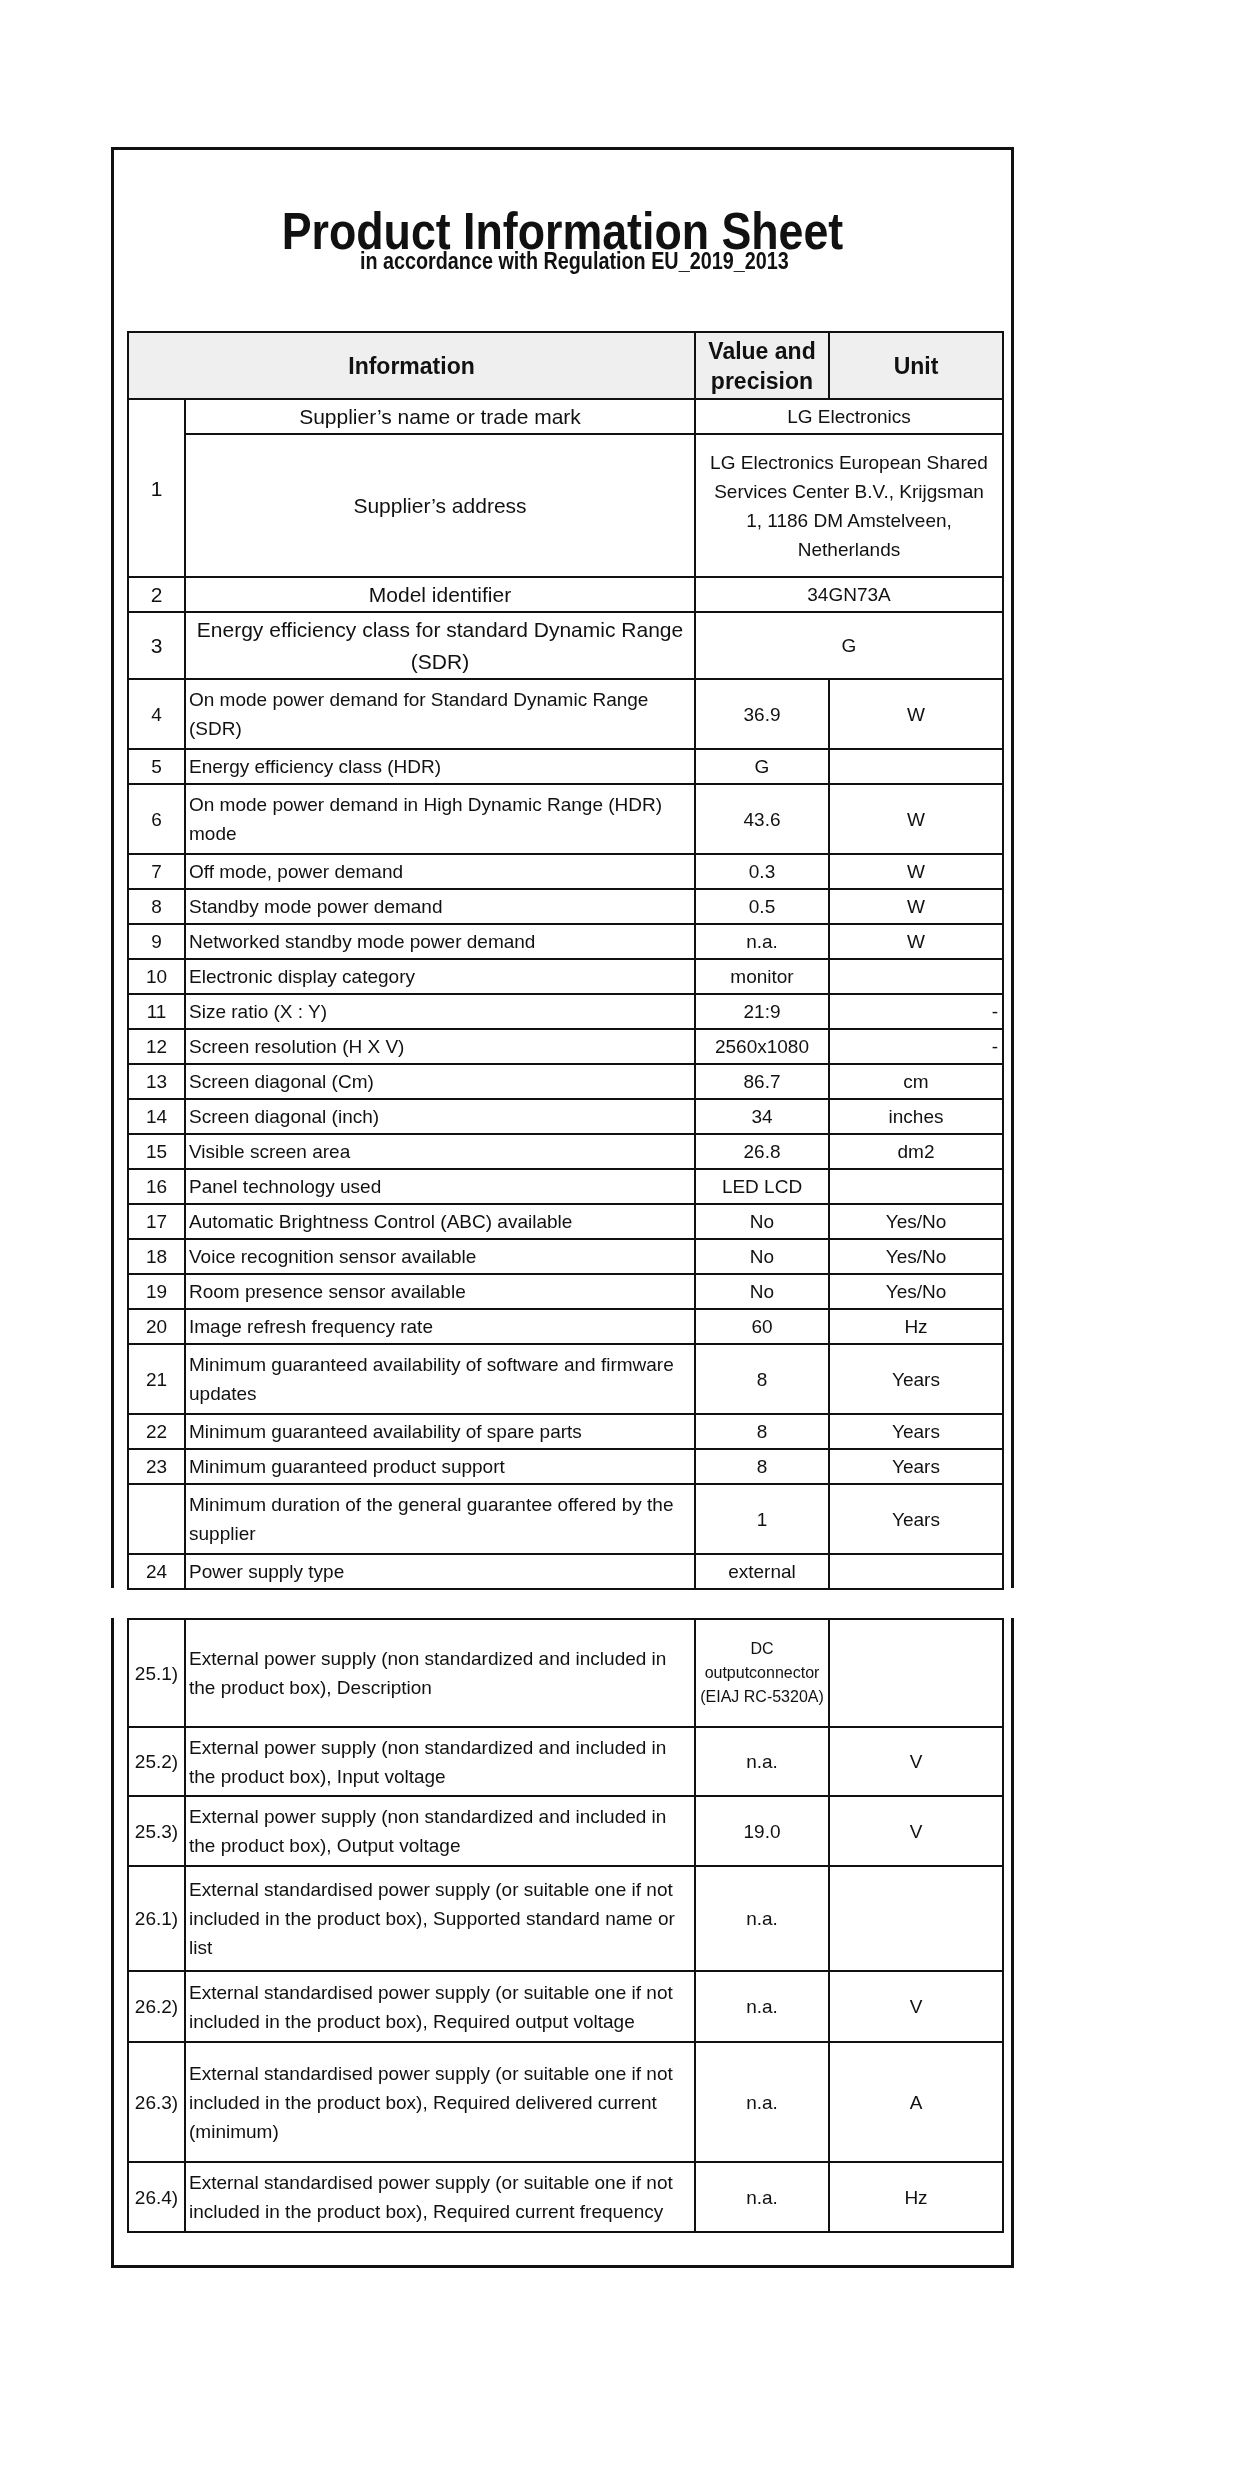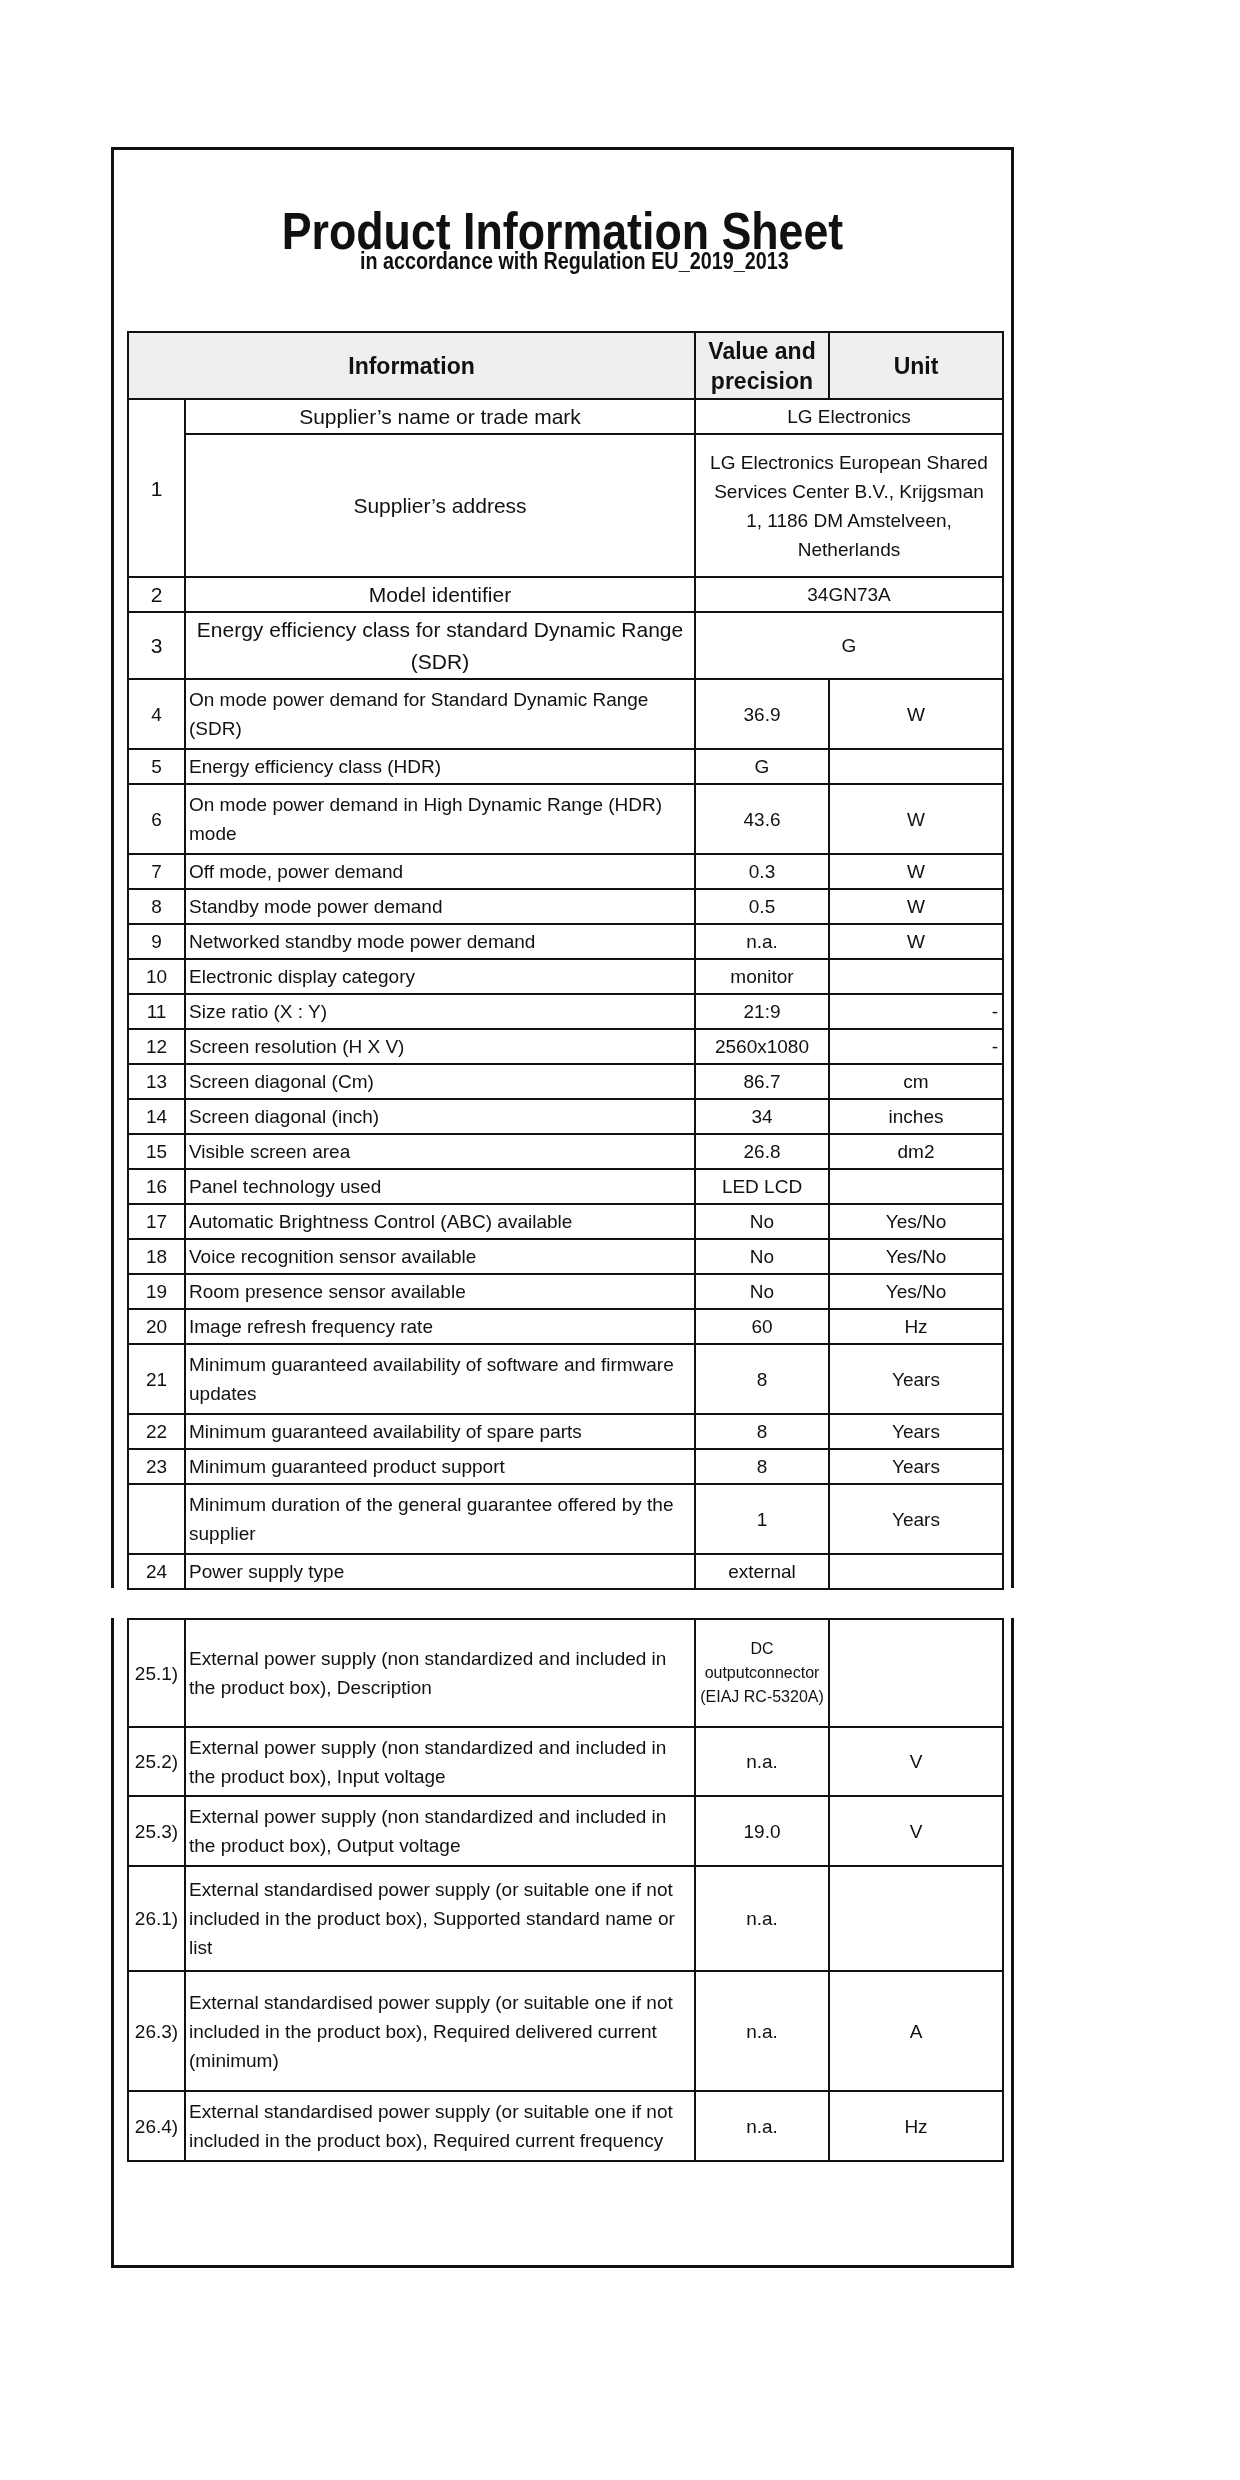--- a/index.html
+++ b/index.html
@@ -232,20 +232,26 @@
         <td class="desc">External power supply (non standardized and included in the product box), Output voltage</td>
         <td class="val">19.0</td>
         <td class="unit">V</td>
       </tr>
       <tr style="height: 105px;">
         <td class="num">26.1)</td>
         <td class="desc">External standardised power supply (or suitable one if not included in the product box), Supported standard name or list</td>
         <td class="val">n.a.</td>
         <td class="unit"></td>
       </tr>
+      <tr style="height: 71px;">
+        <td class="num">26.2)</td>
+        <td class="desc">External standardised power supply (or suitable one if not included in the product box), Required output voltage</td>
+        <td class="val">n.a.</td>
+        <td class="unit">V</td>
+      </tr>
       <tr style="height: 120px;">
         <td class="num">26.3)</td>
         <td class="desc">External standardised power supply (or suitable one if not included in the product box), Required delivered current (minimum)</td>
         <td class="val">n.a.</td>
         <td class="unit">A</td>
       </tr>
       <tr style="height: 70px;">
         <td class="num">26.4)</td>
         <td class="desc">External standardised power supply (or suitable one if not included in the product box), Required current frequency</td>
         <td class="val">n.a.</td>

